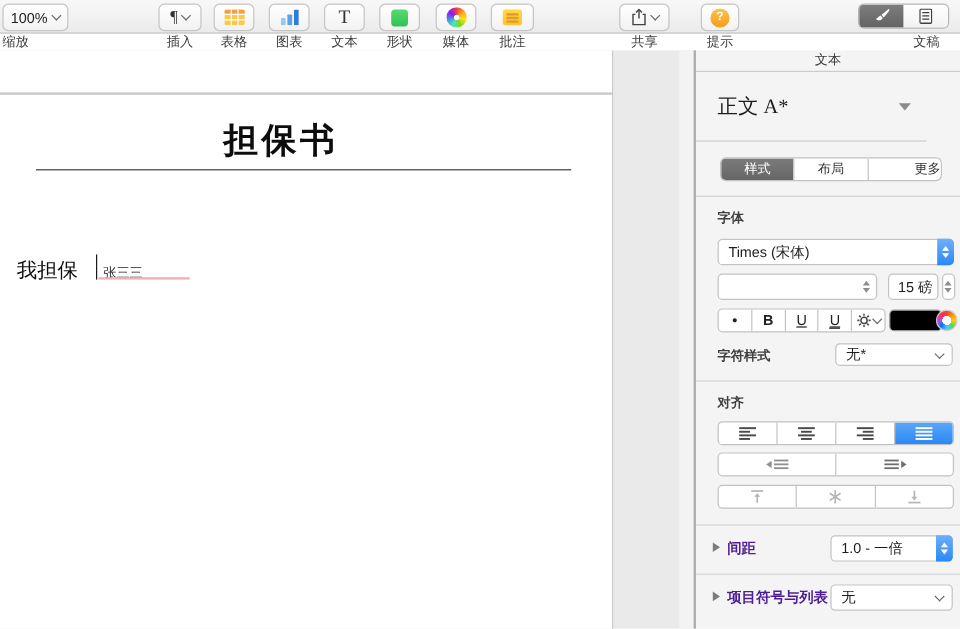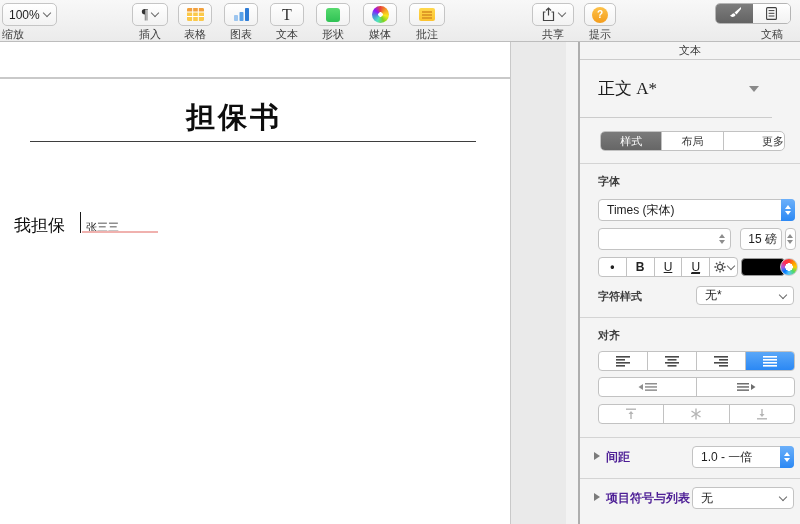--- a/index.html
+++ b/index.html
@@ -1,20 +1,20 @@
 <!DOCTYPE html>
 <html><head>
 <meta charset="utf-8">
 <style>
   html,body{margin:0;padding:0;}
   body{width:800px;height:524px;position:relative;overflow:hidden;
        font-family:"Liberation Sans",sans-serif;background:#fff;
        -webkit-font-smoothing:antialiased;}
   
-  .toolbar{position:absolute;top:0;left:0;width:800px;height:42px;
+  .toolbar{position:absolute;top:0;left:0;width:800px;height:28px;
            background:linear-gradient(#f8f8f8,#ebebeb);
            border-bottom:1px solid #bdbdbd;box-sizing:border-box;}
   .tgroup{position:absolute;top:3px;transform:translateX(-50%);text-align:center;}
   .tgroup.noshift{transform:none;text-align:left;}
   .tbtn{display:inline-flex;align-items:center;justify-content:center;
         height:23px;background:linear-gradient(#ffffff,#f2f2f2);
         border:1px solid #c5c5c5;border-radius:5px;box-sizing:border-box;
         padding:0 6px;cursor:default;vertical-align:top;}
   .tlabel{font-size:11px;color:#3d3d3d;margin-top:1px;white-space:nowrap;}
   .chev{display:inline-block;width:5px;height:5px;border-right:1.5px solid #6a6a6a;
@@ -186,21 +186,21 @@
     <div class="tlabel">媒体</div>
   </div>
 
   <div class="tgroup" style="left:427px;">
     <div class="tbtn" style="width:36px;">
       <span class="icon-note"></span>
     </div>
     <div class="tlabel">批注</div>
   </div>
 
-  <div class="tgroup" style="left:553px;">
+  <div class="tgroup" style="left:537px;">
     <div class="tbtn" style="width:42px;">
       <svg width="13" height="15" viewBox="0 0 13 15">
         <path d="M3.5 5 H1.5 V13.5 H11.5 V5 H9.5" fill="none" stroke="#444" stroke-width="1.2"></path>
         <line x1="6.5" y1="1.5" x2="6.5" y2="8.5" stroke="#444" stroke-width="1.2"></line>
         <path d="M4 3.5 L6.5 1 L9 3.5" fill="none" stroke="#444" stroke-width="1.2"></path>
       </svg>
       <span class="chev"></span>
     </div>
     <div class="tlabel">共享</div>
   </div>

